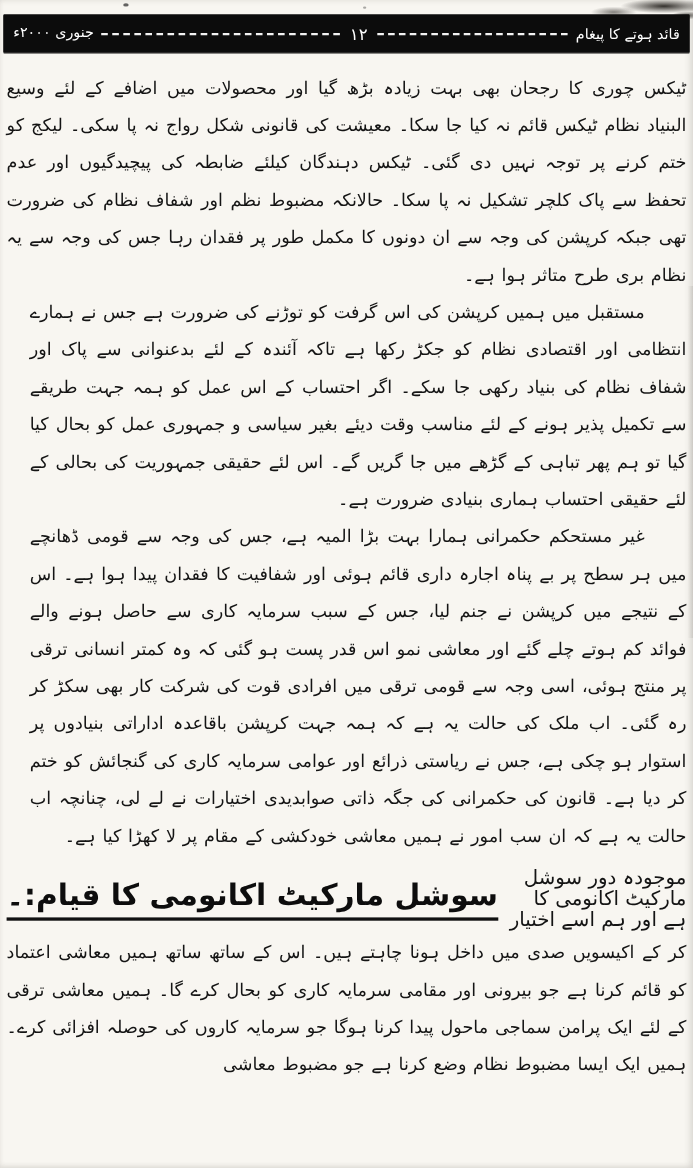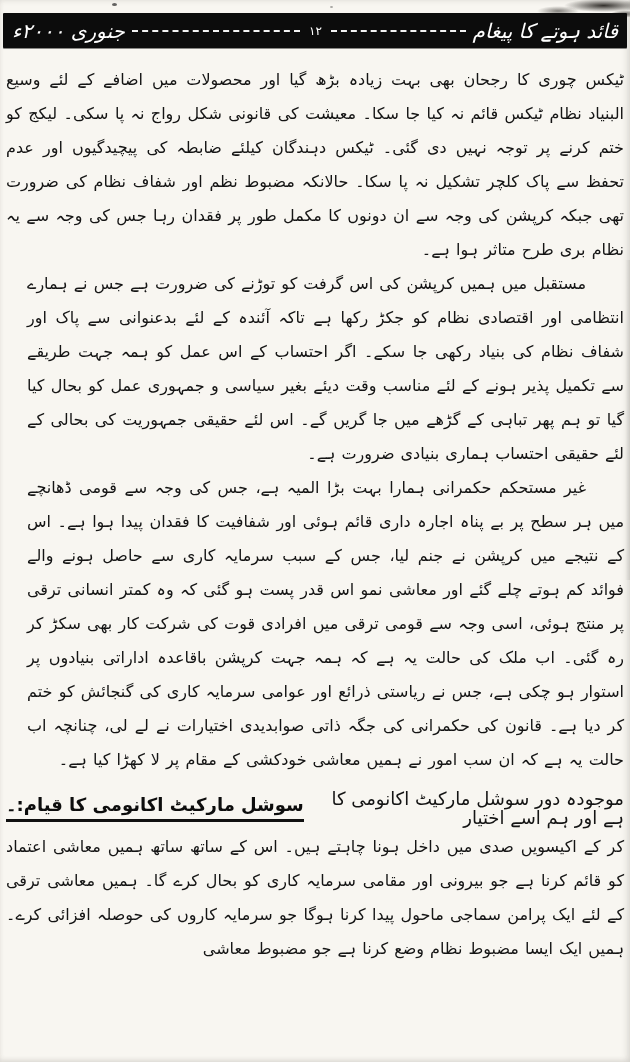--- a/index.html
+++ b/index.html
@@ -34,22 +34,22 @@
     margin:13px 3px 0 3px;
     height:35px;
     background:var(--header-bg,#0c0c0c);
     color:var(--header-text,#ffffff);
     display:flex; align-items:center;
     padding:0 9px;
     gap:7px;
     border-radius:1px;
     box-shadow:0 1px 0 rgba(0,0,0,.45);
   }
-  .masthead .label { font-size:20px; white-space:nowrap; letter-spacing:.2px;font-style:italic; }
-  .masthead .pagenum { font-size:12px; white-space:nowrap; padding:0 2px; }
+  .masthead .label { font-size:13px; white-space:nowrap; letter-spacing:.2px; }
+  .masthead .pagenum { font-size:15px; white-space:nowrap; padding:0 2px; }
   .dash-rule { height:0; border-top:2px dashed #f2f2f2; flex-grow:1; }
   .dash-rule.left  { flex-grow:1.25; }
   .dash-rule.right { flex-grow:1; }
 
   
   .article {
     margin:15px 6px 0 6px;
     font-size:16px;
     line-height:34px;
     text-align:justify;
@@ -60,21 +60,21 @@
   
   .section-row {
     direction:ltr;
     display:flex;
     align-items:center;
     gap:10px;
     margin:12px 0 3px 0;
   }
   .section-heading {
     flex:0 0 auto;
-    font-size:18px;
+    font-size:27px;
     font-weight:bold;
     line-height:1.25;
     padding-bottom:3px;
     border-bottom:3px solid #111;
     white-space:nowrap;
     color:#0d0d0d;
   }
   .section-lead {
     flex:1 1 auto;
     direction:rtl;

